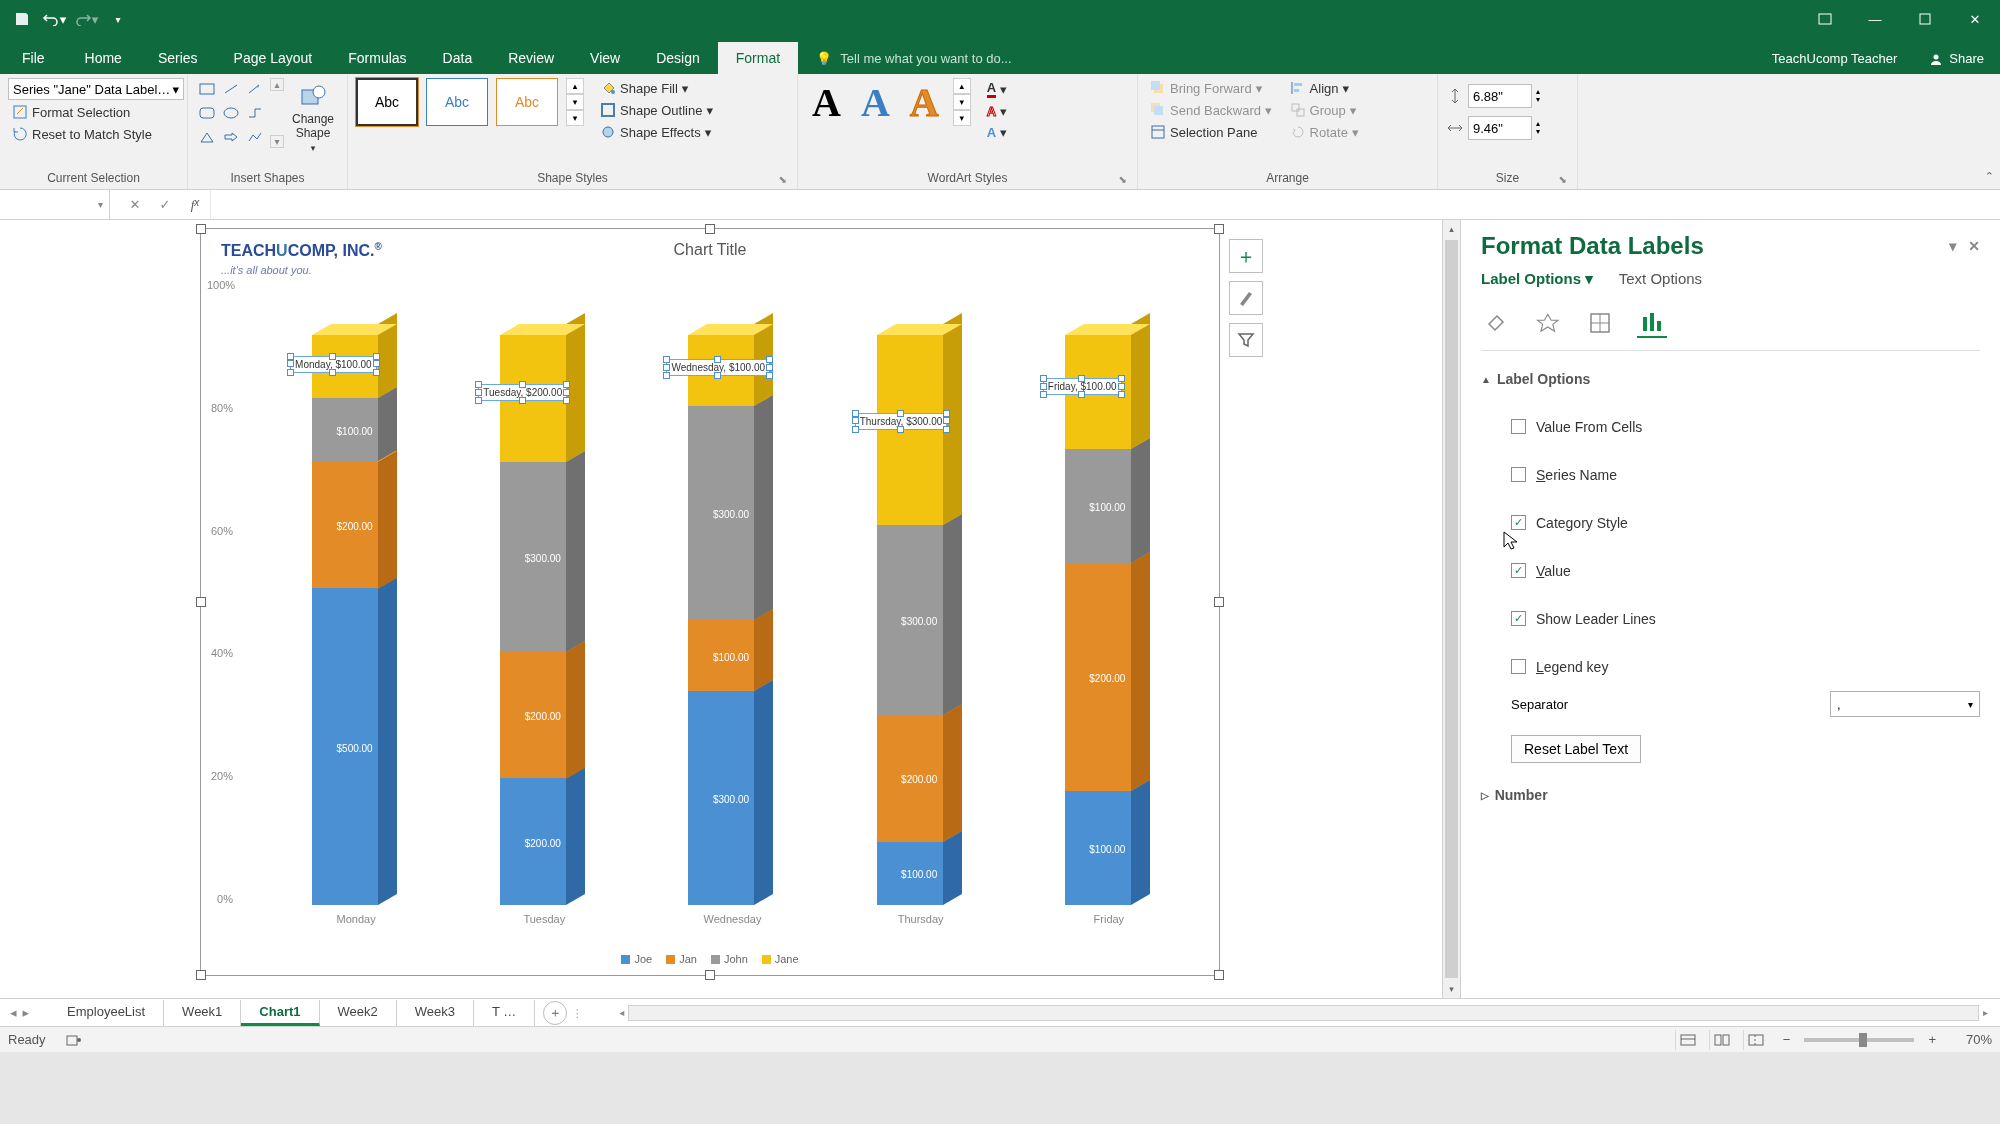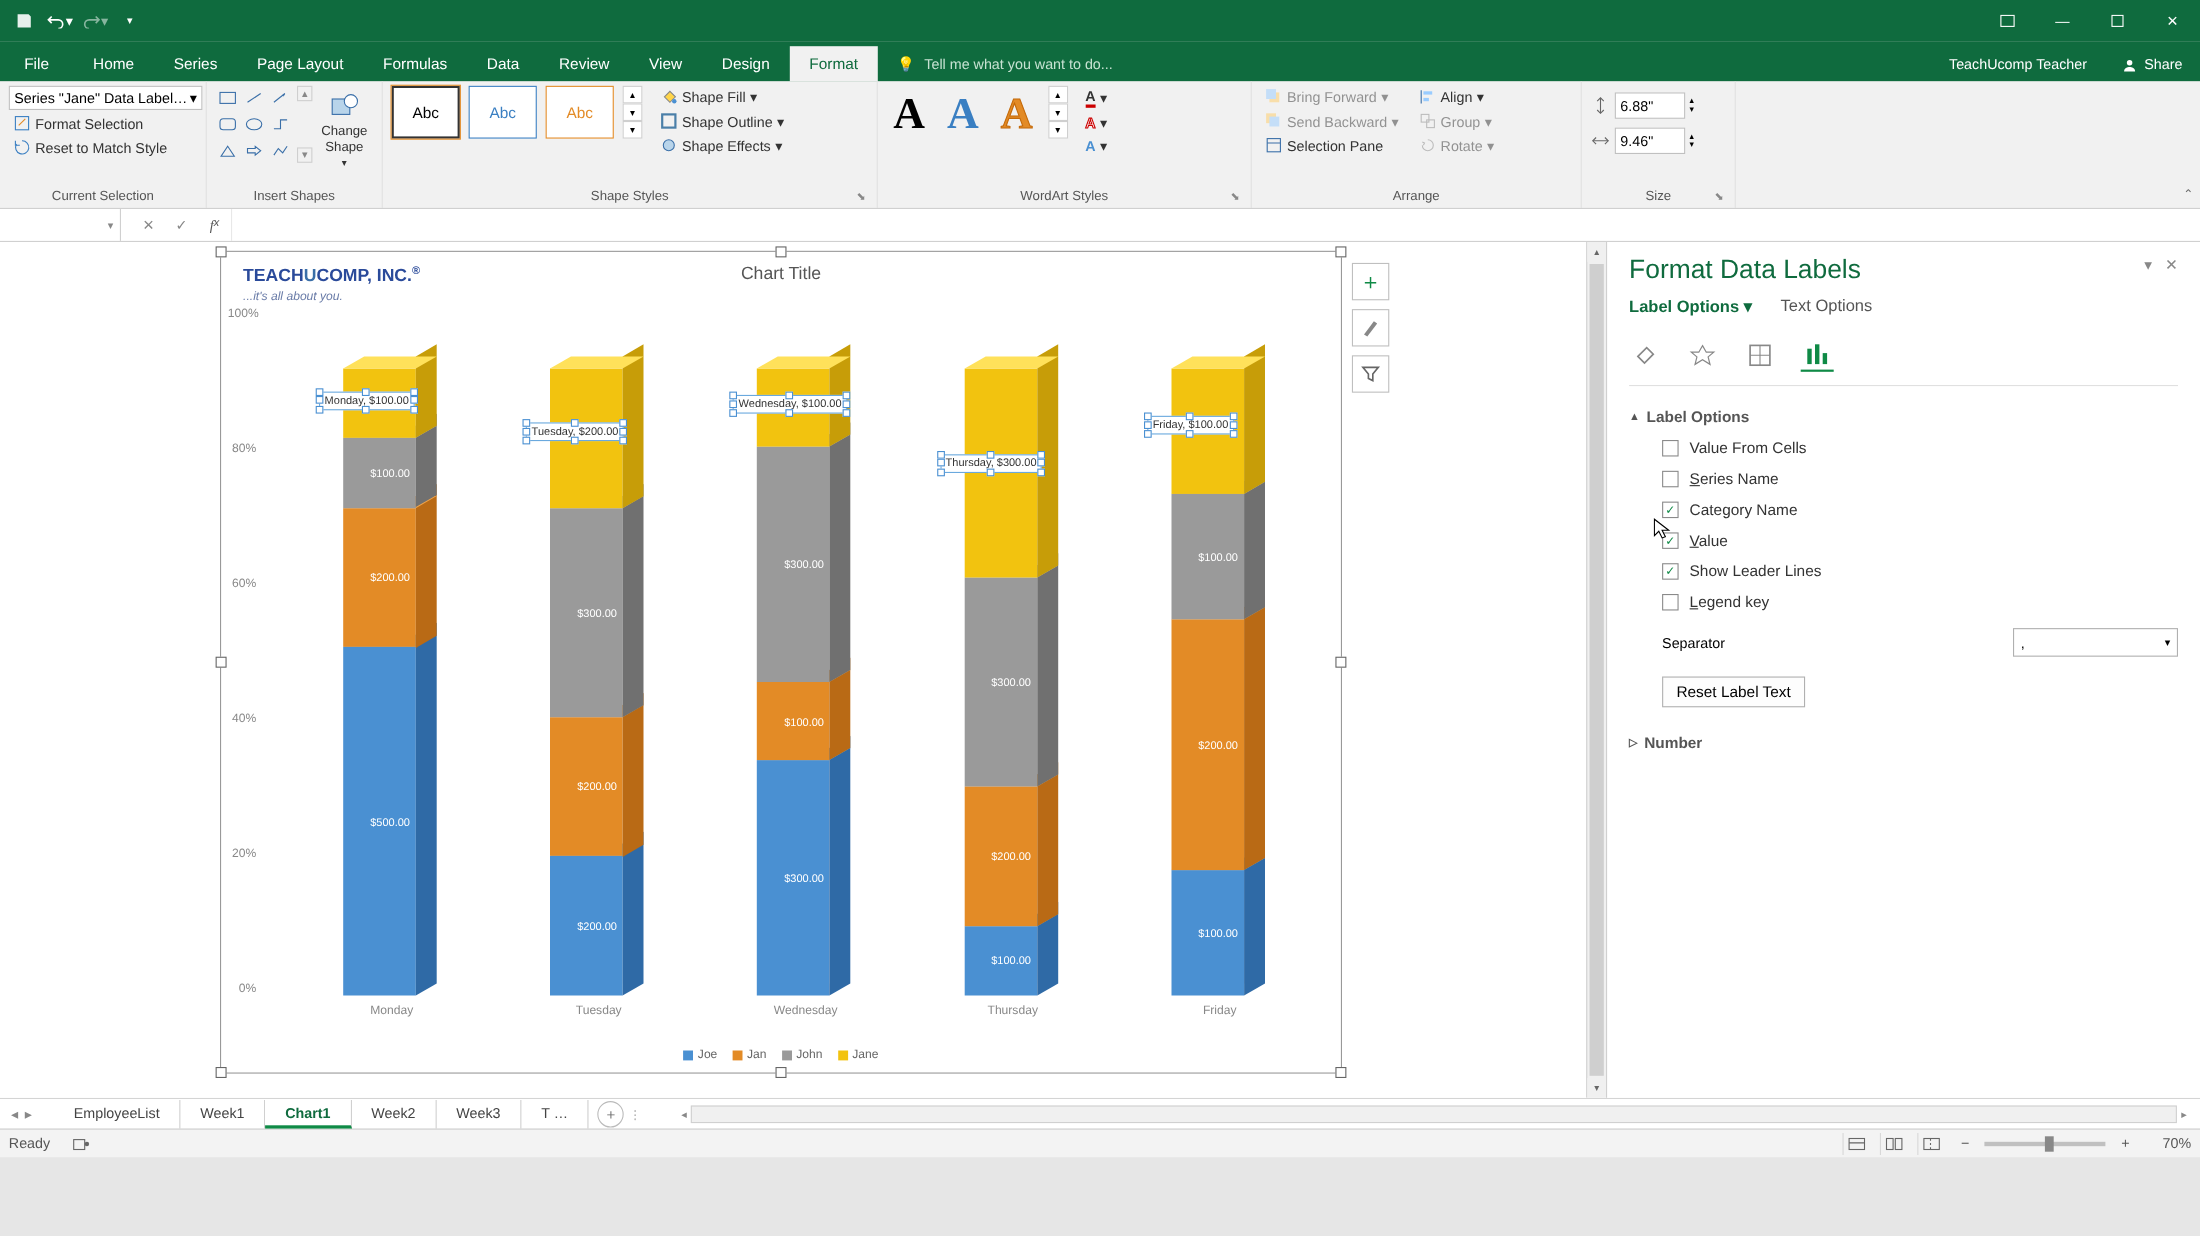--- a/index.html
+++ b/index.html
@@ -101,31 +101,31 @@
 .legend { position: absolute; bottom: 10px; left: 0; right: 0; display: flex; justify-content: center; gap: 14px; font-size: 11px; color: #666; }
 .legend-item { display: flex; align-items: center; gap: 4px; }
 .legend-sw { width: 9px; height: 9px; }
 
 .vscroll { position: absolute; right: 0; top: 0; bottom: 0; width: 18px; background: #f0f0f0; border-left: 1px solid #d0d0d0; display: flex; flex-direction: column; }
 .vscroll-btn { height: 18px; display: flex; align-items: center; justify-content: center; background: #f0f0f0; font-size: 9px; color: #666; }
 .vscroll-thumb { flex: 1; background: #cfcfcf; margin: 2px; }
 
 
 .format-pane { width: 540px; background: #fff; border-left: 1px solid #d0d0d0; padding: 12px 20px; }
-.fp-title { color: #0f6b3e; font-size: 24px; font-weight: 400; display: flex; align-items: flex-start; }
+.fp-title { color: #0f6b3e; font-size: 24px; font-weight: 700; display: flex; align-items: center; }
 .fp-title-btns { margin-left: auto; display: flex; gap: 12px; color: #888; font-size: 14px; }
 .fp-tabs { display: flex; gap: 26px; margin-top: 10px; font-size: 15px; }
 .fp-tab { color: #555; }
 .fp-tab.active { color: #0f6b3e; font-weight: 600; }
 .fp-icons { display: flex; gap: 22px; margin: 20px 0 14px 0; border-bottom: 1px solid #e0e0e0; padding-bottom: 12px; }
 .fp-icon { width: 30px; height: 30px; display: flex; align-items: center; justify-content: center; color: #888; }
 .fp-icon.active { color: #0f8a46; border-bottom: 2px solid #0f8a46; }
 .fp-section-header { font-weight: bold; color: #555; padding: 6px 0; display: flex; align-items: center; gap: 6px; cursor: pointer; font-size: 14px; }
 .fp-sub { color: #555; padding: 4px 0 8px 14px; font-size: 14px; }
-.fp-check-row { display: flex; align-items: center; gap: 10px; padding: 6px 0 6px 30px; font-size: 14px; color: #333; }
+.fp-check-row { display: flex; gap: 10px; padding: 6px 0 6px 30px; font-size: 14px; color: #333; margin-top: 20px; }
 .fp-check { width: 15px; height: 15px; border: 1px solid #8a8a8a; display: flex; align-items: center; justify-content: center; font-size: 11px; color: #0f8a46; }
 .fp-sep-row { display: flex; align-items: center; padding: 10px 0 10px 30px; gap: 20px; }
 .fp-sep-combo { margin-left: auto; border: 1px solid #b0b0b0; width: 150px; height: 26px; padding: 0 6px; display: flex; align-items: center; font-size: 13px; justify-content: space-between; }
 .fp-reset-btn { border: 1px solid #b0b0b0; background: #fdfdfd; padding: 5px 12px; margin: 8px 0 8px 30px; font-size: 14px; }
 
 
 .sheet-tabs { height: 28px; background: #fff; border-top: 1px solid #d0d0d0; display: flex; align-items: center; }
 .st-nav { display: flex; gap: 6px; padding: 0 10px; color: #888; }
 .st-tab { padding: 4px 18px; border-right: 1px solid #d0d0d0; font-size: 13px; color: #444; }
 .st-tab.active { border-bottom: 3px solid #0f8a46; color: #0f6b3e; font-weight: 600; background: #fff; }
@@ -727,21 +727,21 @@
     <div class="fp-check-row">
         <span class="fp-check"></span>
         <span>Value From Cells</span>
       </div>
     <div class="fp-check-row">
         <span class="fp-check"></span>
         <span class="underline-first">Series Name</span>
       </div>
     <div class="fp-check-row" style="position:relative">
       <span class="fp-check">✓</span>
-        <span>Category Name</span>
+        <span>Category Style</span>
       <svg class="cursor-arrow" style="left:22px;top:22px" width="16" height="20">
           <path d="M1 1l0 15 4-4 3 6 3-1-3-6 6 0z" fill="#fff" stroke="#000"></path>
         </svg>
     </div>
     <div class="fp-check-row">
         <span class="fp-check">✓</span>
         <span class="underline-first">Value</span>
       </div>
     <div class="fp-check-row">
         <span class="fp-check">✓</span>

